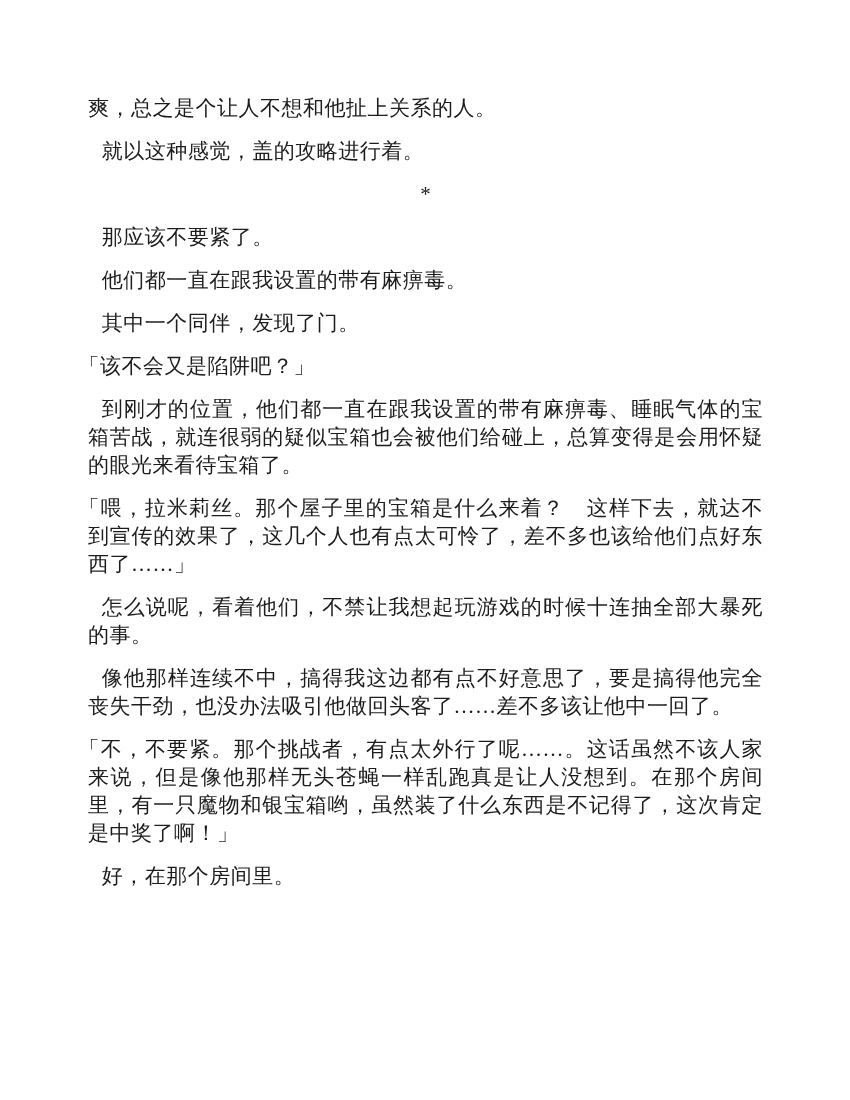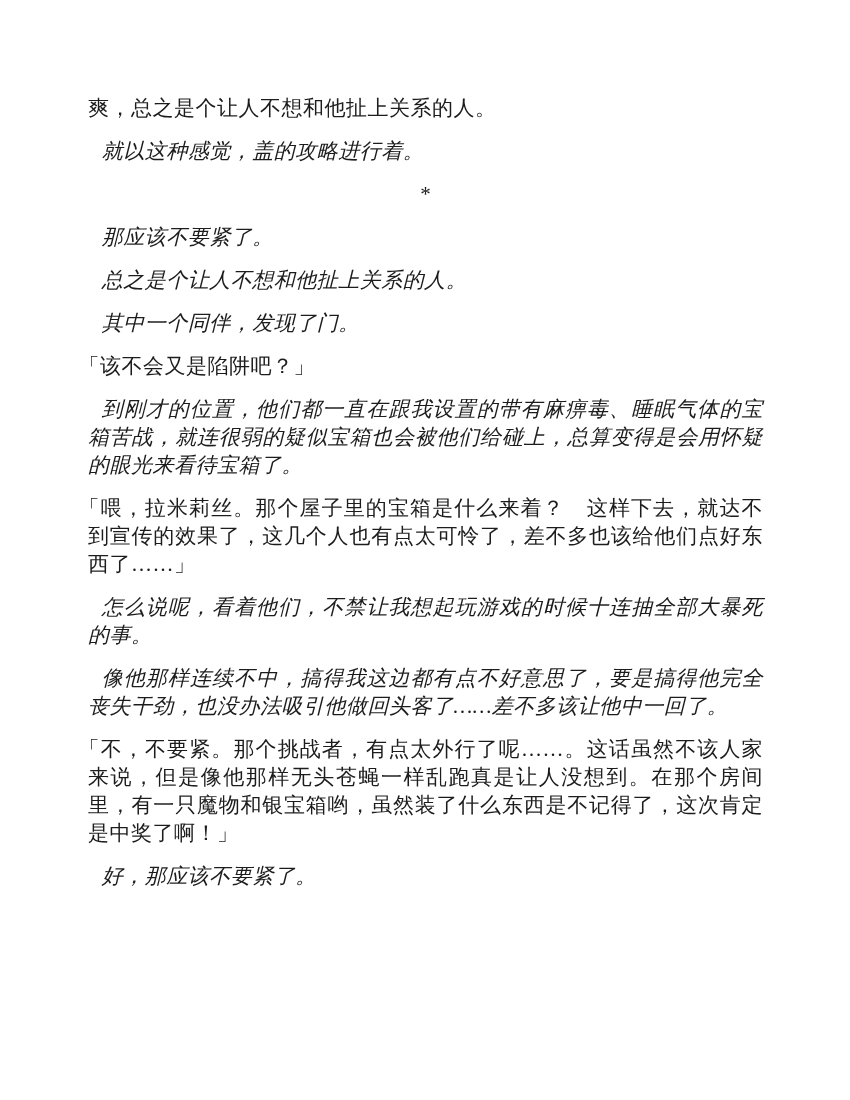--- a/index.html
+++ b/index.html
@@ -26,40 +26,40 @@
     line-height: 28px;
     text-align: justify;
     letter-spacing: 0.5px;
   }
   .text-column p {
     margin: 0 0 15px 0;
     word-break: break-all;
     overflow-wrap: break-word;
   }
   p.flush  { text-indent: 0; }
-  p.indent { text-indent: 0.65em; font-style: italic; }
+  p.indent { text-indent: 0.65em; }
   p.quote  { text-indent: -0.45em; }
   p.separator {
     text-align: center;
     text-indent: 0;
     letter-spacing: 0;
   }
 </style>
 </head>
 <body style="background: rgb(255, 255, 255);">
 
 <div class="reader-page">
   <div class="text-column" style="color: rgb(28, 28, 28);">
     <p class="flush">爽，总之是个让人不想和他扯上关系的人。</p>
     <p class="indent">就以这种感觉，盖的攻略进行着。</p>
     <p class="separator">*</p>
     <p class="indent">那应该不要紧了。</p>
-    <p class="indent">总之是个让人不想和他扯上关系的人。</p>
+    <p class="indent">他们都一直在跟我设置的带有麻痹毒。</p>
     <p class="indent">其中一个同伴，发现了门。</p>
     <p class="quote">「该不会又是陷阱吧？」</p>
     <p class="indent">到刚才的位置，他们都一直在跟我设置的带有麻痹毒、睡眠气体的宝箱苦战，就连很弱的疑似宝箱也会被他们给碰上，总算变得是会用怀疑的眼光来看待宝箱了。</p>
     <p class="quote">「喂，拉米莉丝。那个屋子里的宝箱是什么来着？　这样下去，就达不到宣传的效果了，这几个人也有点太可怜了，差不多也该给他们点好东西了……」</p>
     <p class="indent">怎么说呢，看着他们，不禁让我想起玩游戏的时候十连抽全部大暴死的事。</p>
     <p class="indent">像他那样连续不中，搞得我这边都有点不好意思了，要是搞得他完全丧失干劲，也没办法吸引他做回头客了……差不多该让他中一回了。</p>
     <p class="quote">「不，不要紧。那个挑战者，有点太外行了呢……。这话虽然不该人家来说，但是像他那样无头苍蝇一样乱跑真是让人没想到。在那个房间里，有一只魔物和银宝箱哟，虽然装了什么东西是不记得了，这次肯定是中奖了啊！」</p>
-    <p class="indent">好，那应该不要紧了。</p>
+    <p class="indent">好，在那个房间里。</p>
   </div>
 </div>
 
 </body></html>

